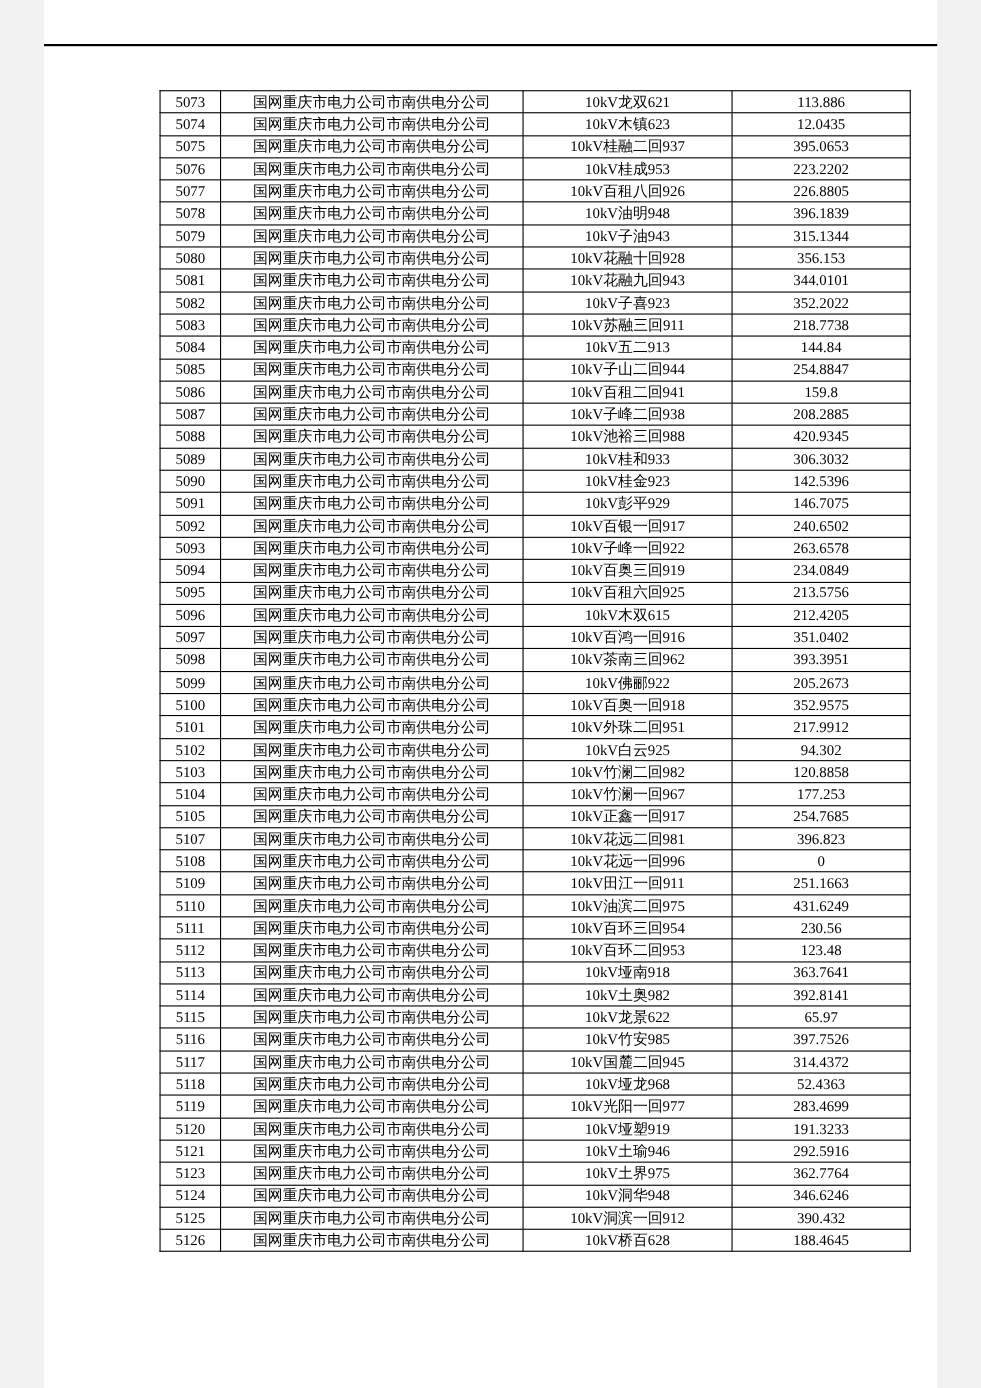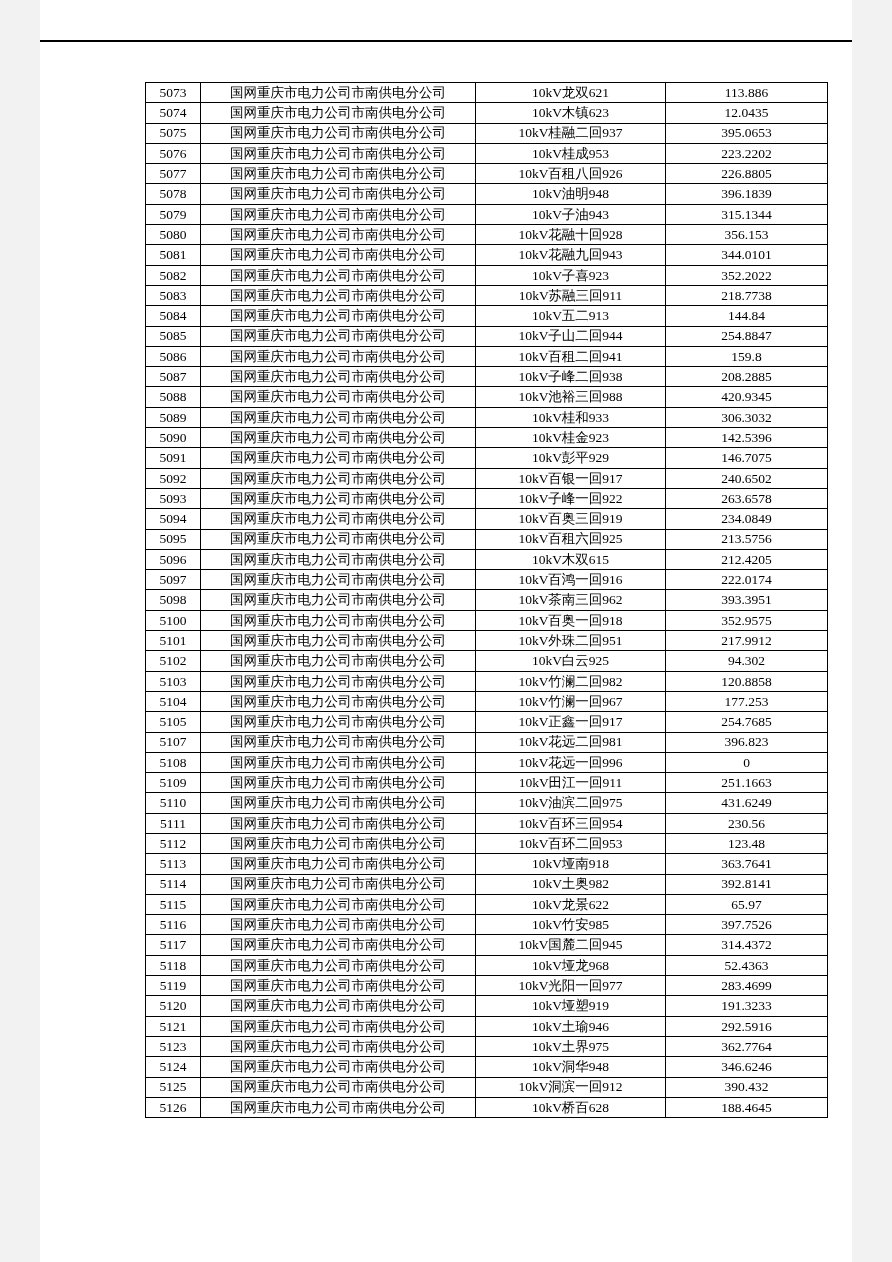--- a/index.html
+++ b/index.html
@@ -203,27 +203,33 @@
         <tr>
           <td>5096</td>
           <td>国网重庆市电力公司市南供电分公司</td>
           <td>10kV木双615</td>
           <td>212.4205</td>
         </tr>
         <tr>
           <td>5097</td>
           <td>国网重庆市电力公司市南供电分公司</td>
           <td>10kV百鸿一回916</td>
-          <td>222.0174</td>
+          <td>351.0402</td>
         </tr>
         <tr>
           <td>5098</td>
           <td>国网重庆市电力公司市南供电分公司</td>
           <td>10kV茶南三回962</td>
           <td>393.3951</td>
+        </tr>
+        <tr>
+          <td>5099</td>
+          <td>国网重庆市电力公司市南供电分公司</td>
+          <td>10kV佛郦922</td>
+          <td>205.2673</td>
         </tr>
         <tr>
           <td>5100</td>
           <td>国网重庆市电力公司市南供电分公司</td>
           <td>10kV百奥一回918</td>
           <td>352.9575</td>
         </tr>
         <tr>
           <td>5101</td>
           <td>国网重庆市电力公司市南供电分公司</td>

